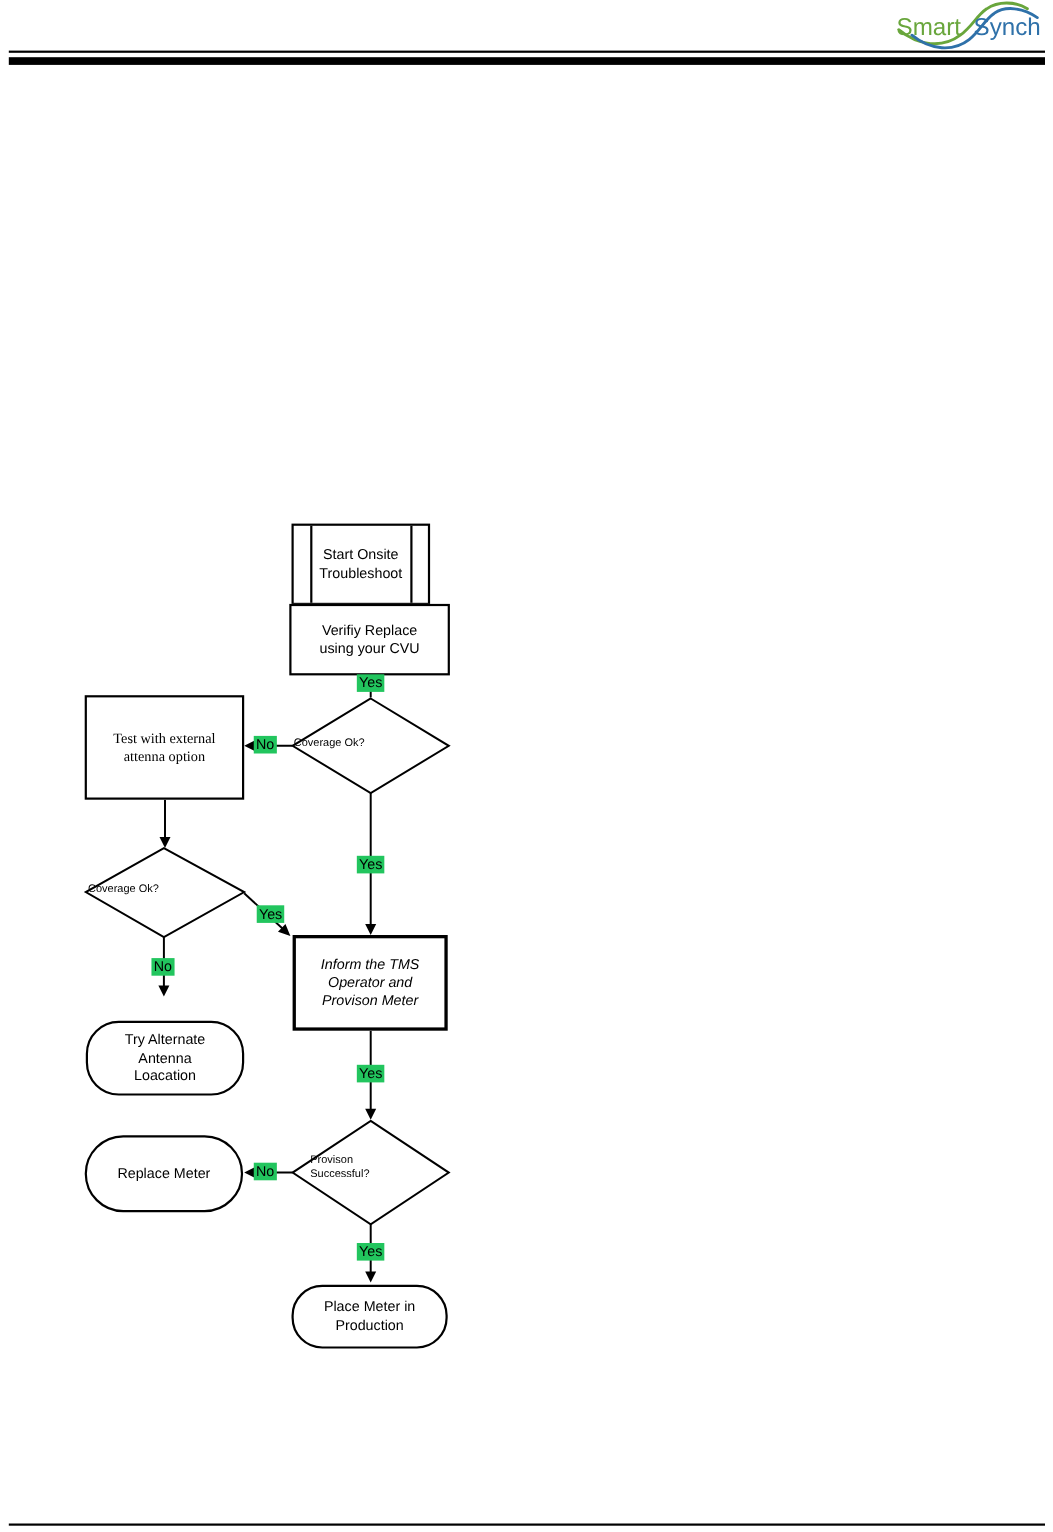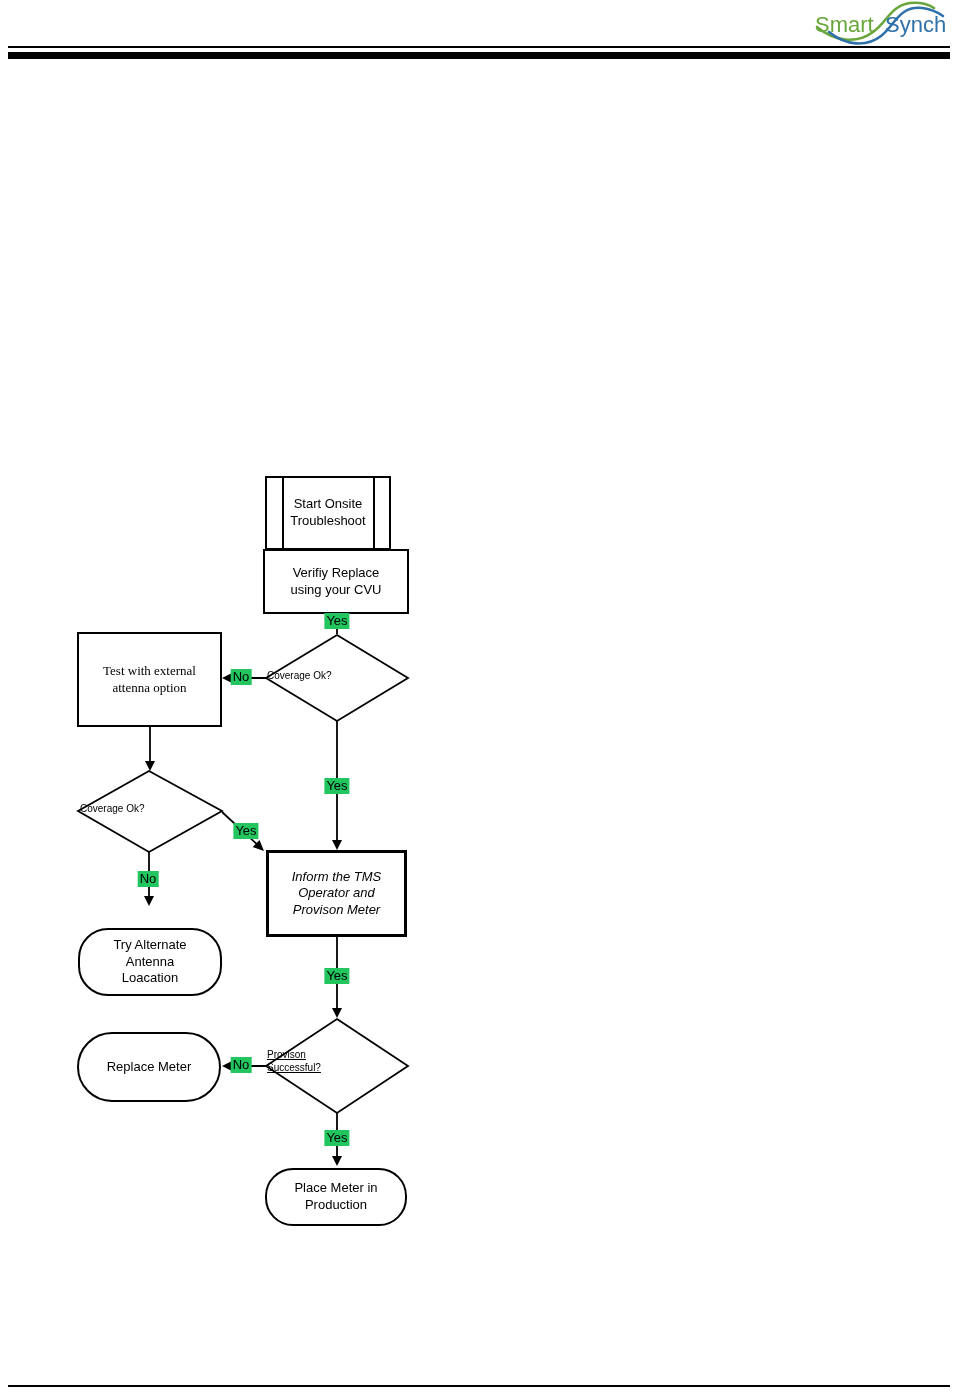--- a/index.html
+++ b/index.html
@@ -133,21 +133,21 @@
   <span>Replace Meter</span>
 </div>
 
 <div class="node stadium-r28" style="left:265px; top:1168px; width:142px; height:58px;align-items:center;">
   <span>Place Meter in
 Production</span>
 </div>
 
 <div class="dlabel" style="left:267px; top:670px; width:140px;">Coverage Ok?</div>
 <div class="dlabel" style="left:80px; top:803px; width:140px;">Coverage Ok?</div>
-<div class="dlabel" style="left:267px; top:1049px; width:140px;text-decoration:underline;">Provison
+<div class="dlabel" style="left:282px; top:1049px; width:140px;">Provison
 Successful?</div>
 
 <div class="elabel" style="left:337px; top:613px;">Yes</div>
 <div class="elabel" style="left:241px; top:669px;">No</div>
 <div class="elabel" style="left:337px; top:778px;">Yes</div>
 <div class="elabel" style="left:246px; top:823px;">Yes</div>
 <div class="elabel" style="left:148px; top:871px;">No</div>
 <div class="elabel" style="left:337px; top:968px;">Yes</div>
 <div class="elabel" style="left:241px; top:1057px;">No</div>
 <div class="elabel" style="left:337px; top:1130px;">Yes</div>

